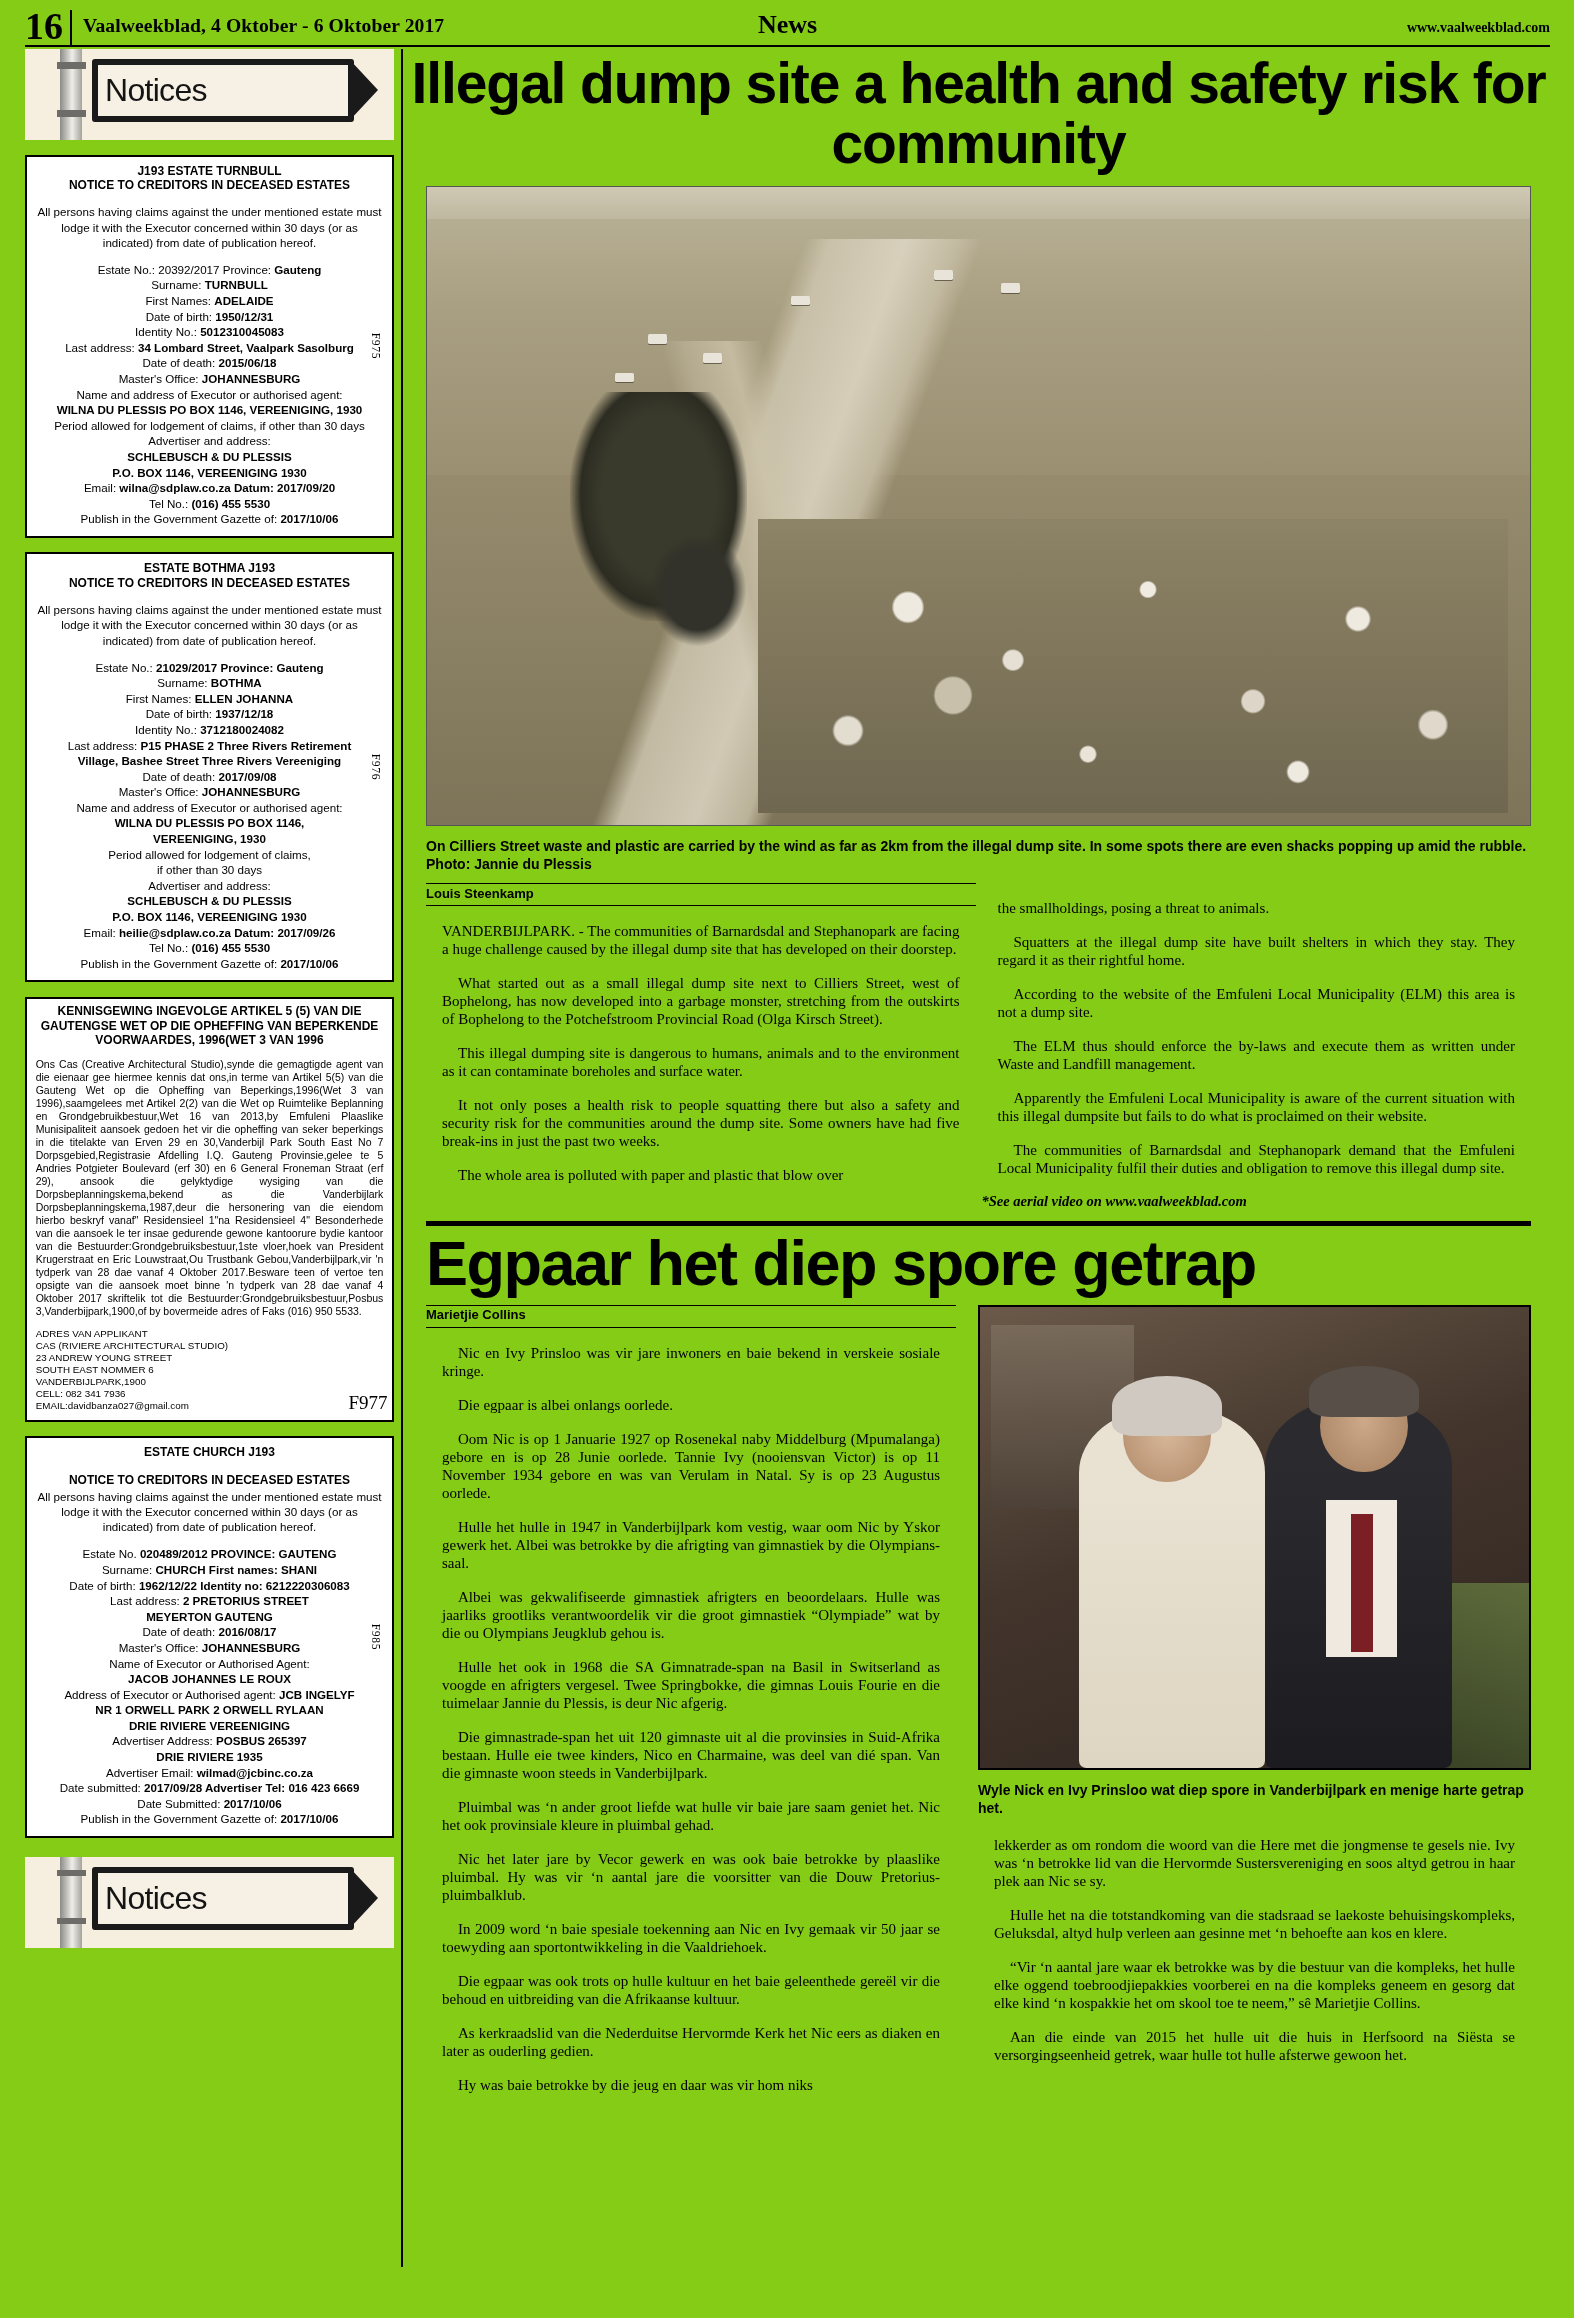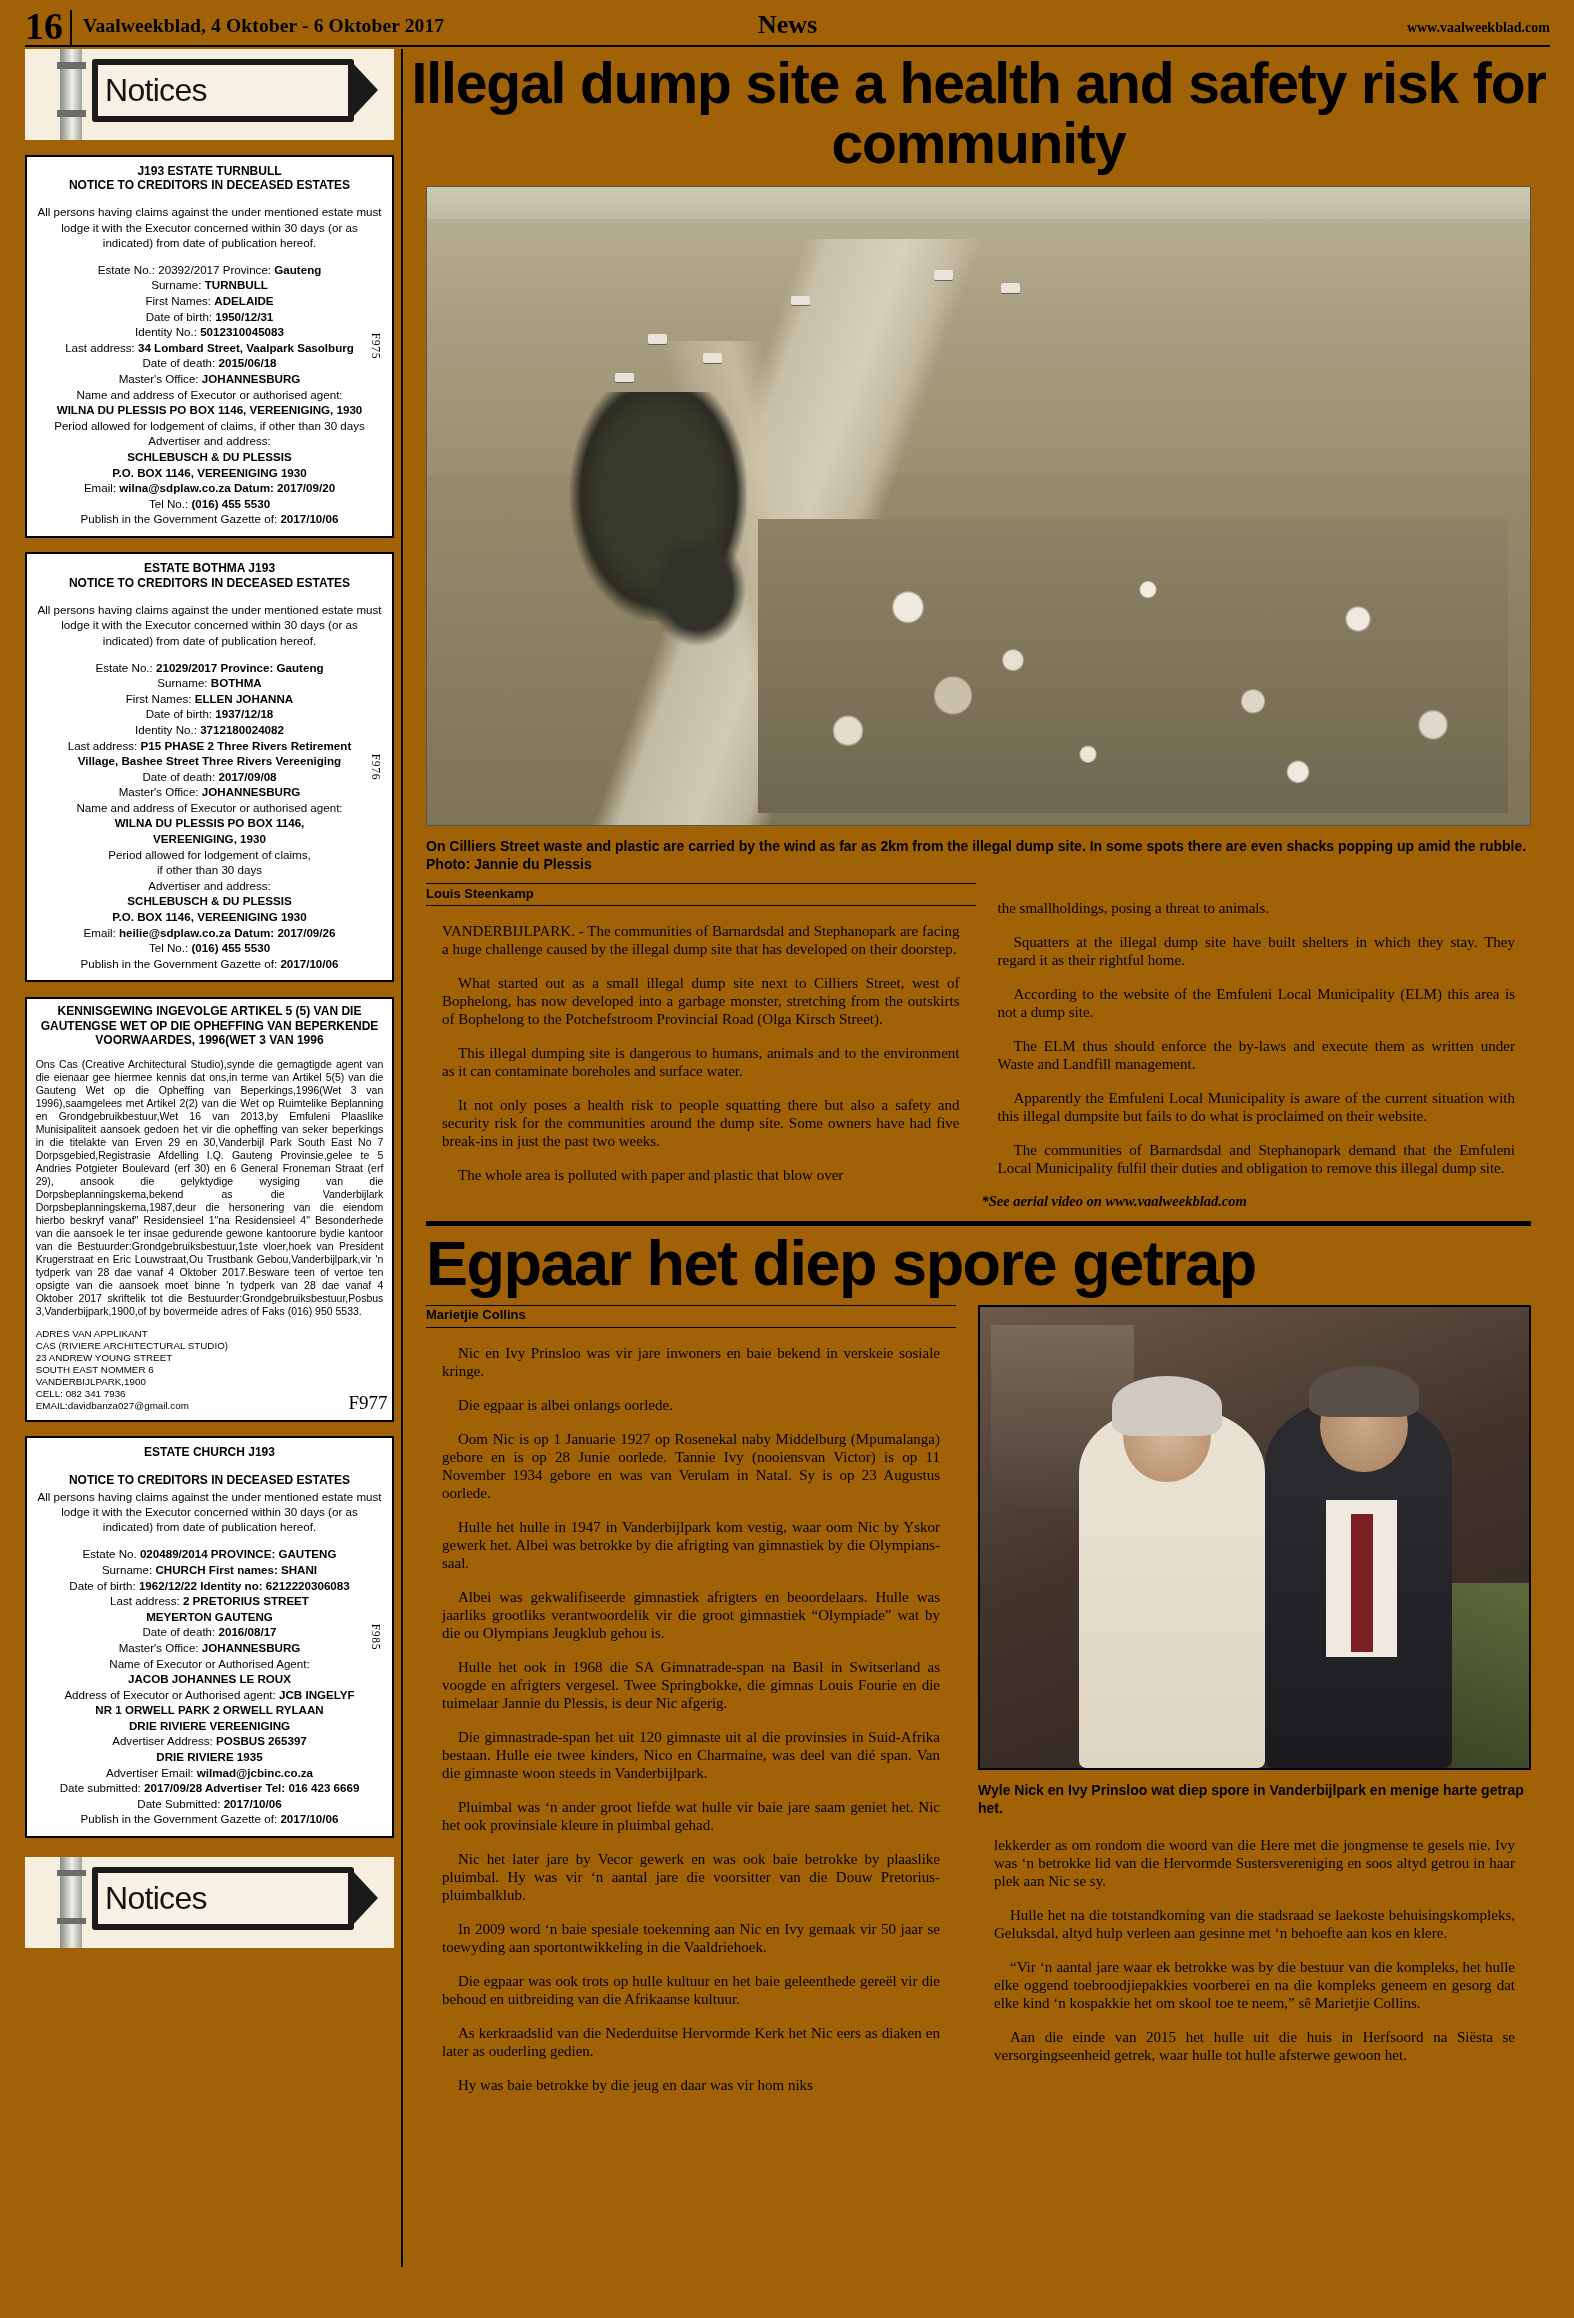--- a/index.html
+++ b/index.html
@@ -1,17 +1,17 @@
 <!DOCTYPE html>
 <html style="font-size:11.6px"><head>
 <meta charset="utf-8">
 <style>
   html,body{margin:0;padding:0;background:#ffffff;}
   body{width:1574px;height:2319px;font-family:"Liberation Sans",sans-serif;color:#000;}
-  .page{position:relative;width:1574px;height:2319px;background:#a16207;overflow:hidden;}
+  .page{position:relative;width:1574px;height:2319px;background:#84cc16;overflow:hidden;}
 
   
   .masthead{position:absolute;left:25px;top:10.2px;width:1525px;height:35px;}
   .folio{position:absolute;left:0;top:-2.9px;font-family:"Liberation Serif",serif;font-weight:bold;font-size:38px;line-height:38px;}
   .folio-rule{position:absolute;left:45px;top:0px;width:2.2px;height:35px;background:#000;}
   .masthead-date{position:absolute;left:58px;top:4.4px;font-family:"Liberation Serif",serif;font-weight:bold;font-size:19.6px;letter-spacing:0.1px;}
   .masthead-section{position:absolute;left:0;right:0;top:0px;text-align:center;font-family:"Liberation Serif",serif;font-weight:bold;font-size:26px;}
   .masthead-url{position:absolute;right:0;top:10.2px;font-family:"Liberation Serif",serif;font-weight:bold;font-size:14px;}
   .masthead-rule{position:absolute;left:25px;top:45px;width:1525px;height:2.2px;background:#000;}
 
@@ -197,21 +197,21 @@
           <div>EMAIL:davidbanza027@gmail.com</div>
         </div>
       <div class="ref-b">F977</div>
     </div>
 
     <div class="notice-box">
       <div class="n-title" style="margin-bottom:13px;">ESTATE CHURCH J193</div>
       <div class="n-sub">NOTICE TO CREDITORS IN DECEASED ESTATES</div>
       <div class="n-body" style="margin-top:1.5px;">All persons having claims against the under mentioned estate must lodge it with the Executor concerned within 30 days (or as indicated) from date of publication hereof.</div>
       <div class="n-lines">
-          <div><span class="lbl">Estate No. </span><b>020489/2014  PROVINCE: GAUTENG</b></div>
+          <div><span class="lbl">Estate No. </span><b>020489/2012  PROVINCE: GAUTENG</b></div>
           <div><span class="lbl">Surname: </span><b>CHURCH First names: SHANI</b></div>
           <div class="wrap"><span class="lbl">Date of birth: </span><b>1962/12/22 Identity no: 6212220306083</b></div>
           <div><span class="lbl">Last address:  </span><b>2 PRETORIUS STREET</b></div>
           <div><b>MEYERTON GAUTENG</b></div>
           <div><span class="lbl">Date of death: </span><b>2016/08/17</b></div>
           <div><span class="lbl">Master's Office: </span><b>JOHANNESBURG</b></div>
           <div><span class="lbl">Name of Executor or Authorised Agent:</span></div>
           <div><b>JACOB JOHANNES LE ROUX</b></div>
           <div class="wrap"><span class="lbl">Address of Executor or Authorised agent: </span><b>JCB INGELYF</b></div>
           <div><b>NR 1 ORWELL PARK 2 ORWELL RYLAAN</b></div>

